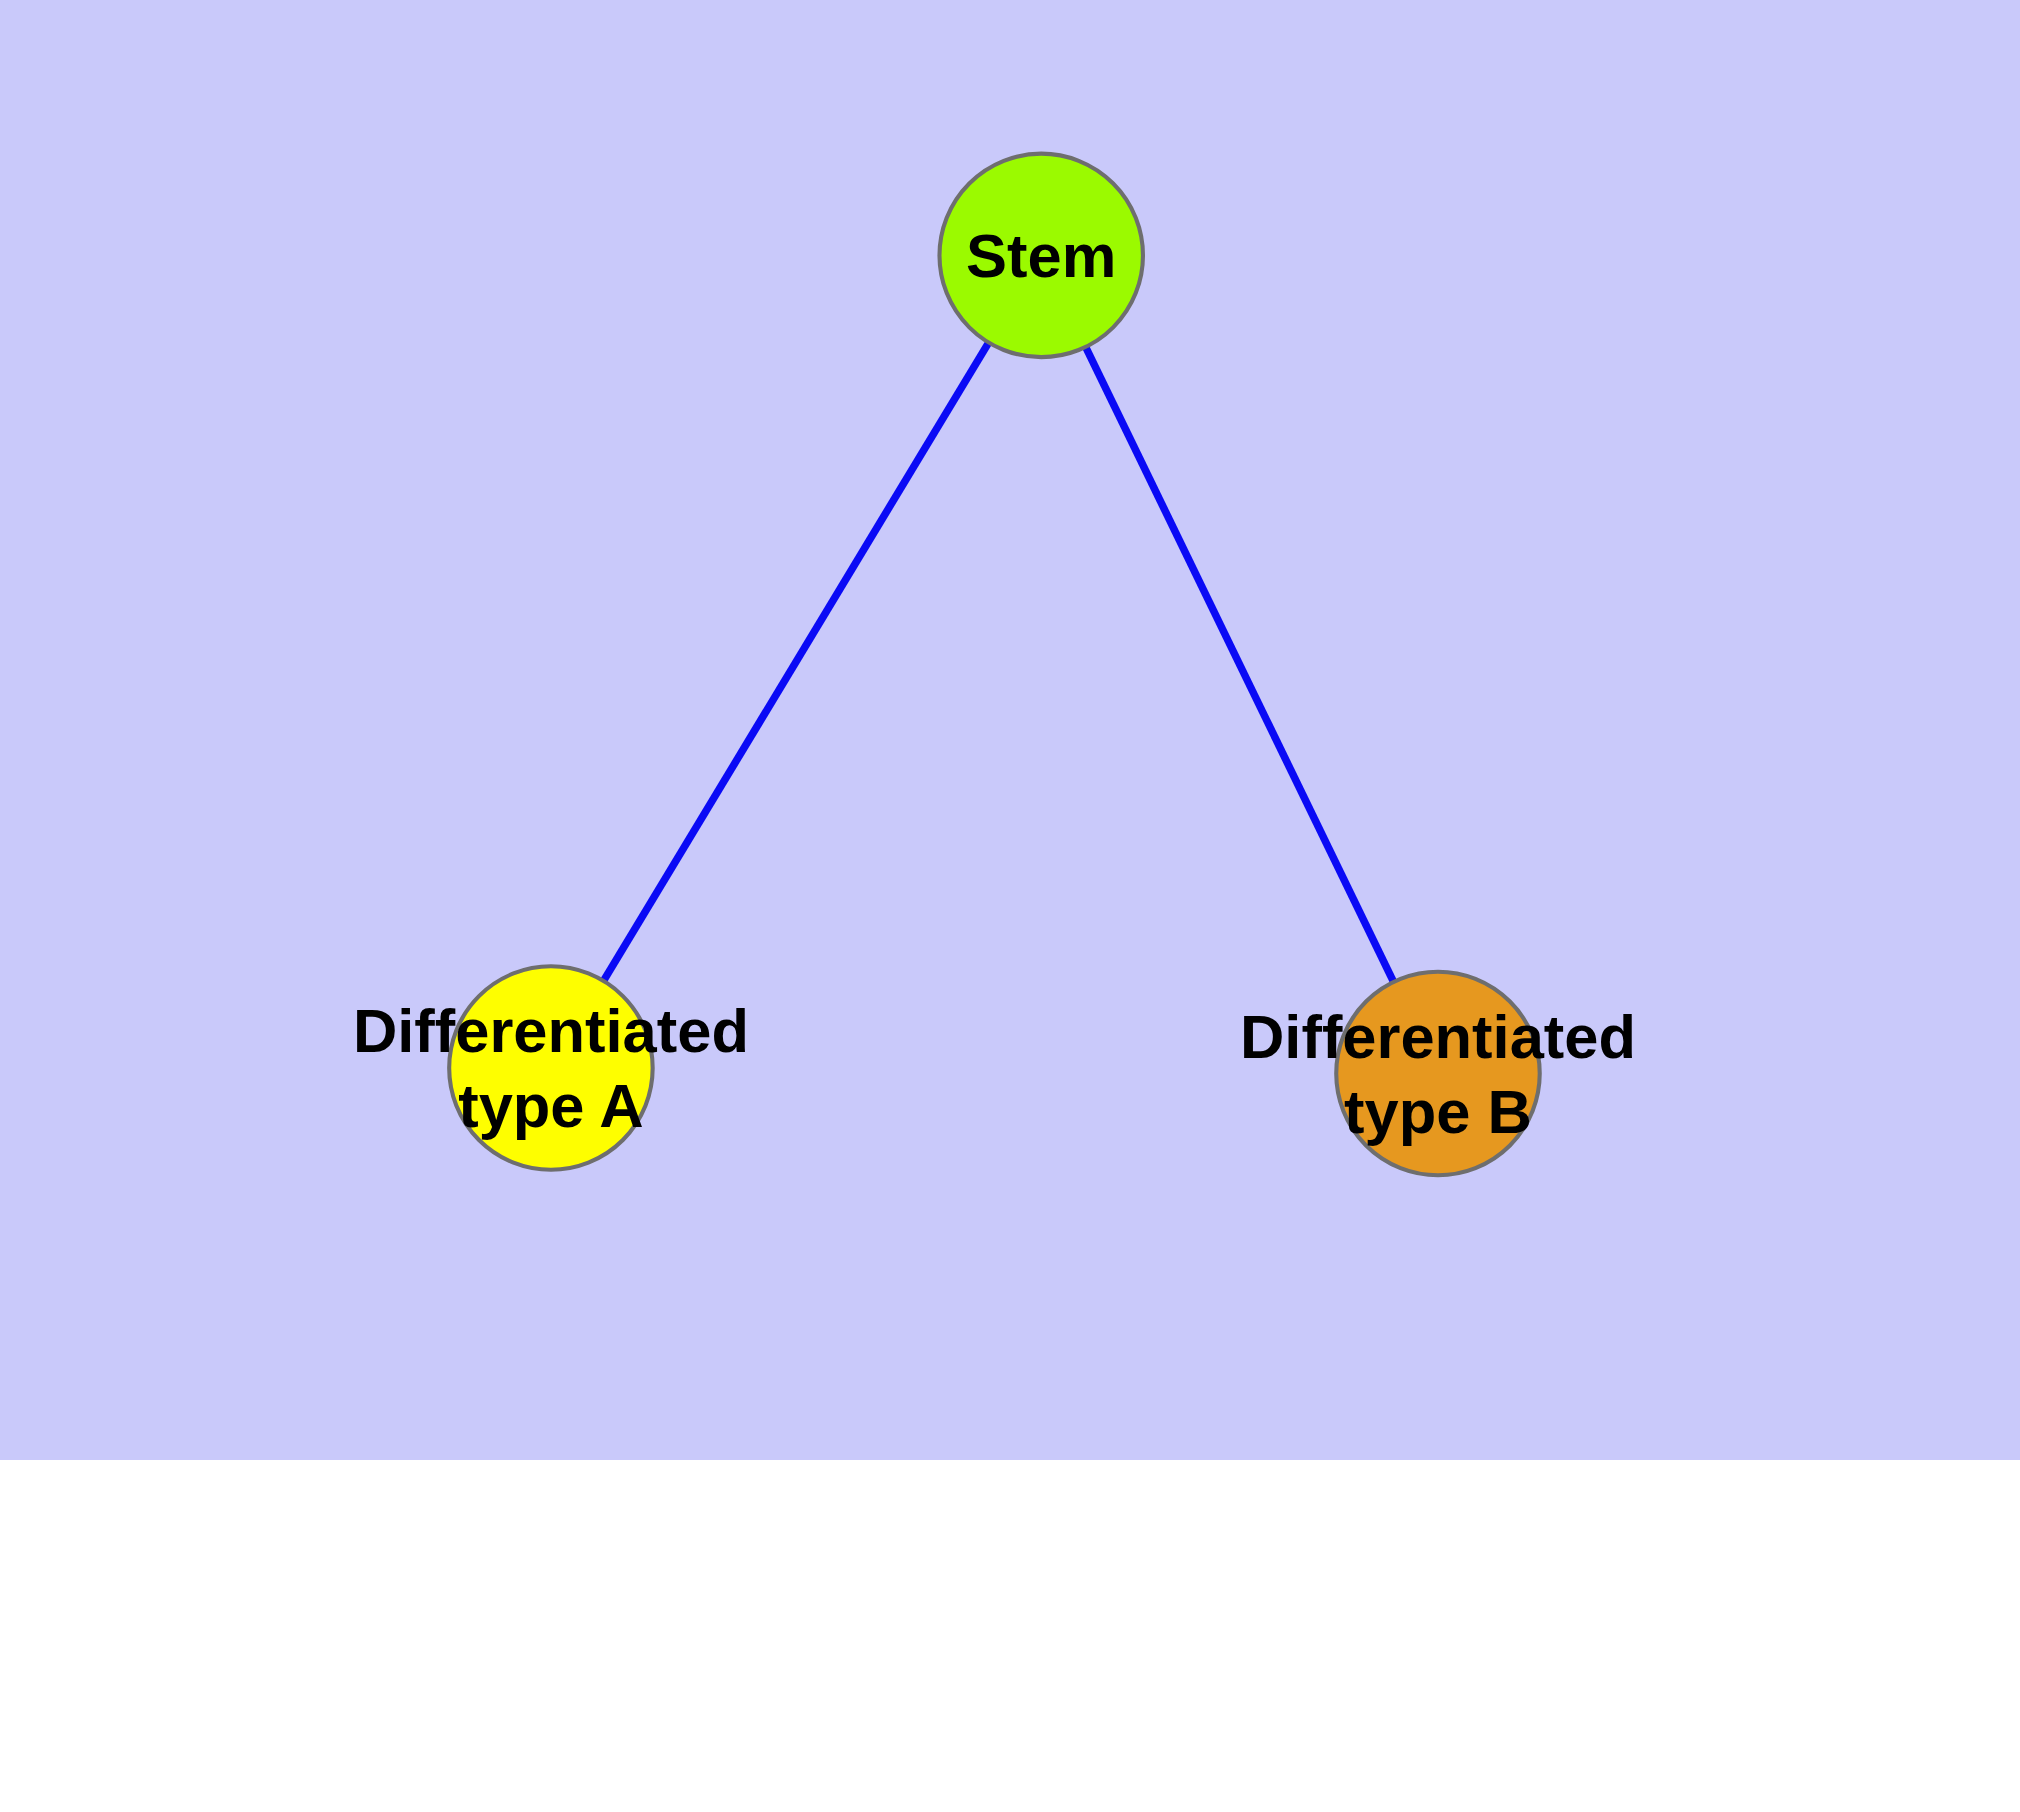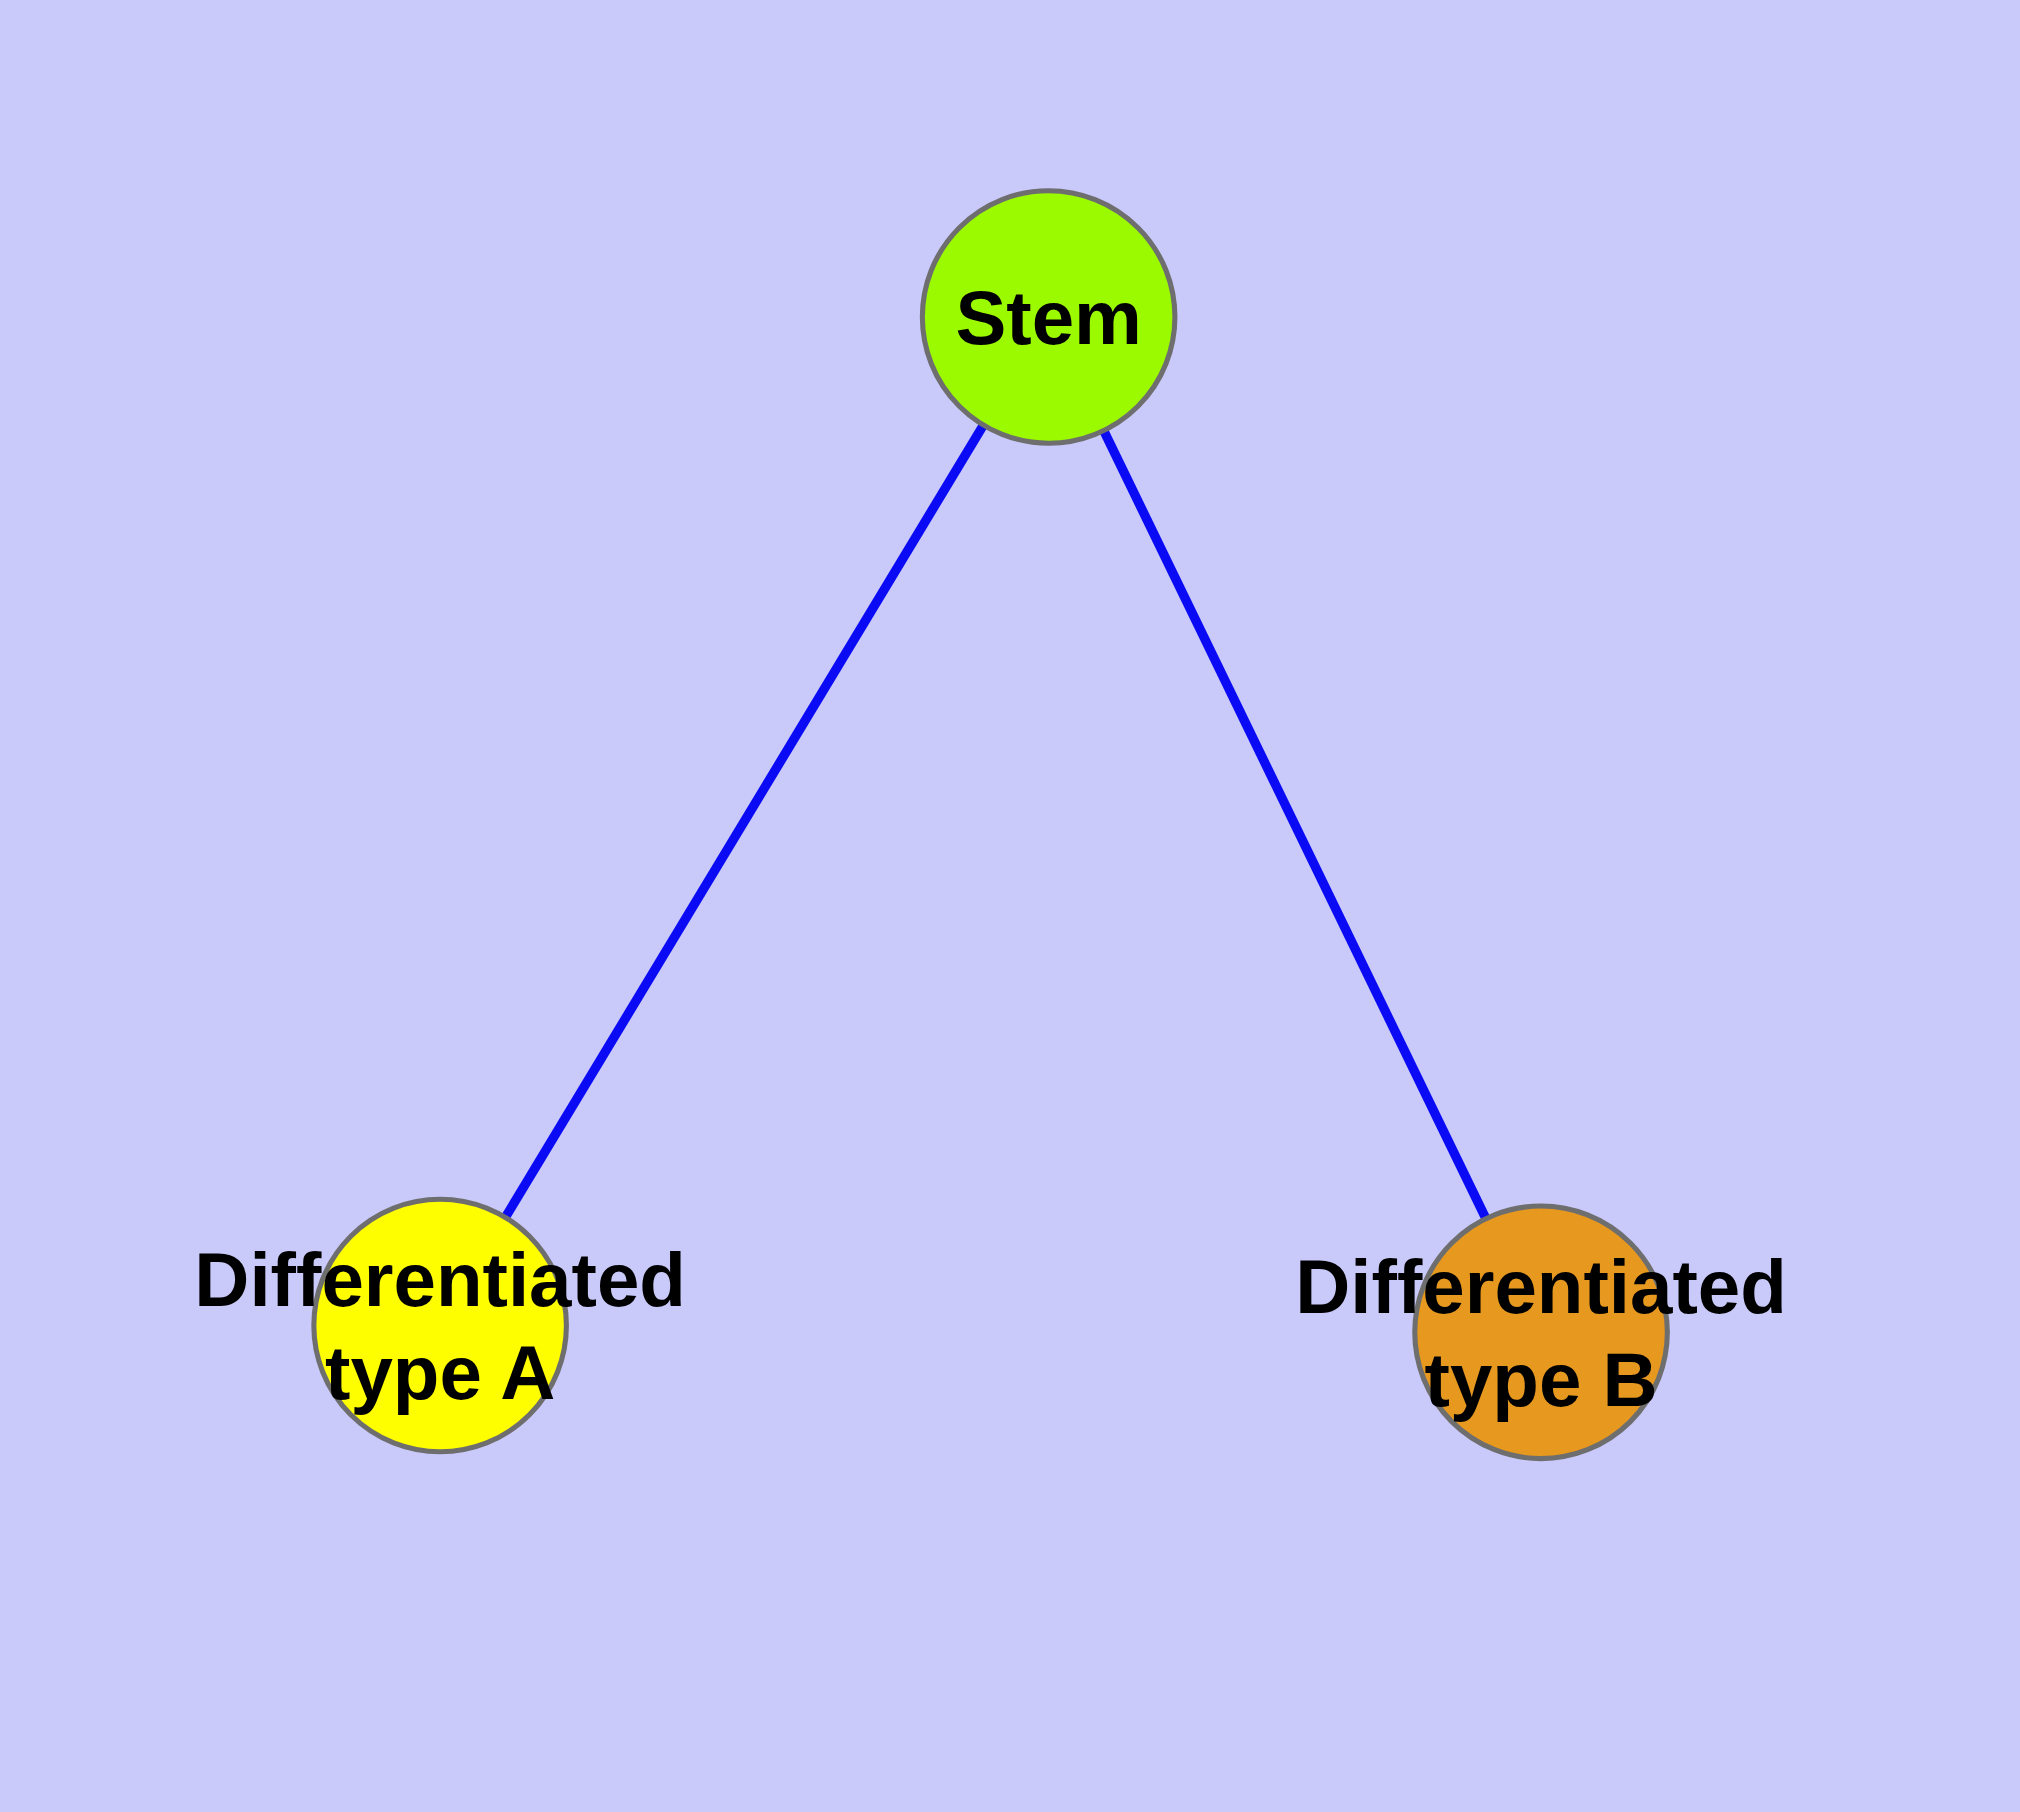--- a/index.html
+++ b/index.html
@@ -18,21 +18,21 @@
     height: 100%;
   }
   .graph-label {
     font-family: "Liberation Sans", "DejaVu Sans", sans-serif;
     font-weight: 700;
   }
 </style>
 </head>
 <body>
 
-<div class="stage" style="width: 2021px; height: 1812px; background: rgb(201, 201, 250);">
+<div class="stage" style="width: 2021px; height: 1460px; background: rgb(201, 201, 250);">
   <svg xmlns="http://www.w3.org/2000/svg" viewBox="0 0 2384 2138">
       <line x1="1237" y1="374" x2="519" y2="1564" stroke="#0A0AF5" stroke-width="11"></line>
       <line x1="1237" y1="374" x2="1818" y2="1572" stroke="#0A0AF5" stroke-width="11"></line>
       <circle cx="1237" cy="374" r="149" fill="#9BFA00" stroke="#6E6E6E" stroke-width="6"></circle>
       <circle cx="519" cy="1564" r="149" fill="#FEFE00" stroke="#6E6E6E" stroke-width="6"></circle>
       <circle cx="1818" cy="1572" r="149" fill="#E6981F" stroke="#6E6E6E" stroke-width="6"></circle>
       <text text-anchor="middle" fill="#000000" font-size="90" class="graph-label"><tspan x="1237" y="406">Stem</tspan></text>
       <text text-anchor="middle" fill="#000000" font-size="90" class="graph-label"><tspan x="519" y="1541">Differentiated</tspan><tspan x="519" y="1651">type A</tspan></text>
       <text text-anchor="middle" fill="#000000" font-size="90" class="graph-label"><tspan x="1818" y="1549">Differentiated</tspan><tspan x="1818" y="1659">type B</tspan></text>
     </svg>

